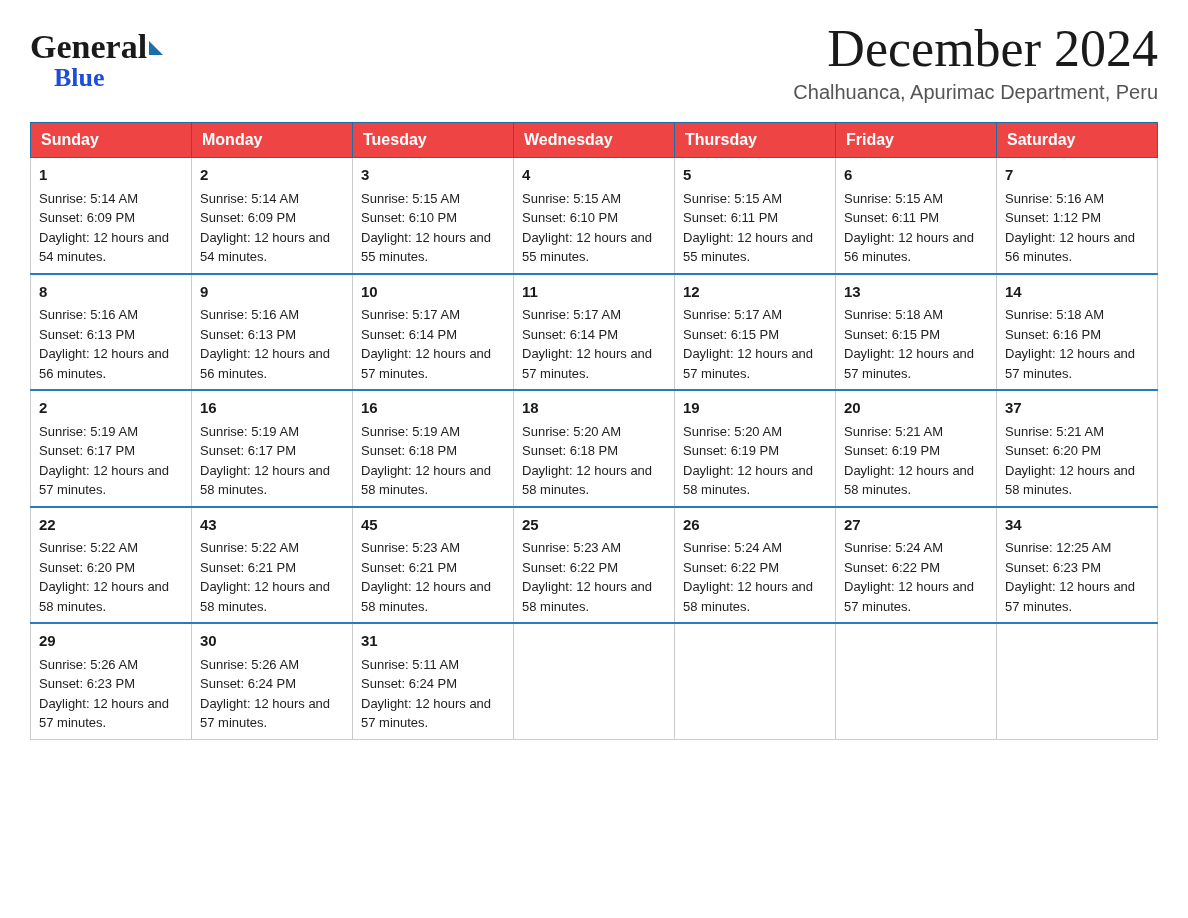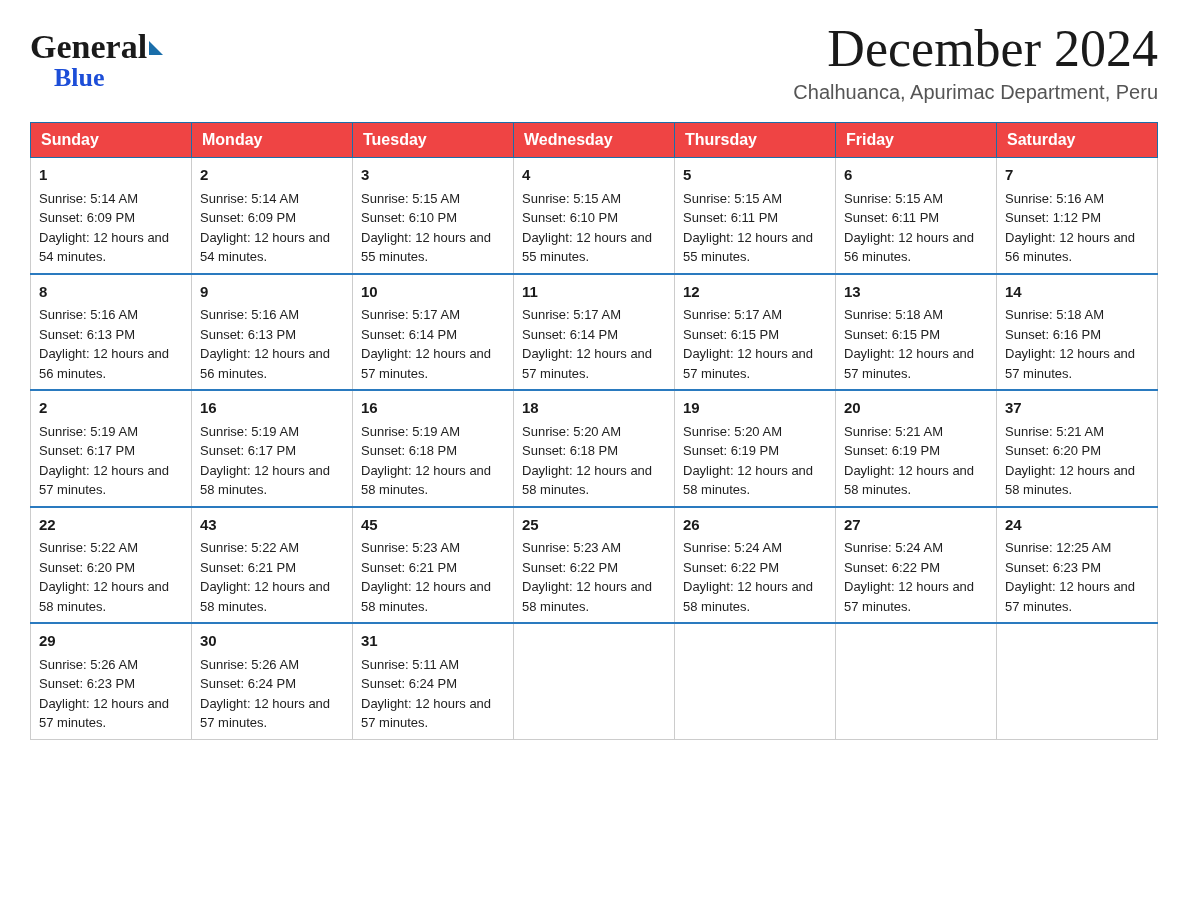--- a/index.html
+++ b/index.html
@@ -292,21 +292,21 @@
         <span>Sunset: 6:22 PM</span><br>
         <span>Daylight: 12 hours and 58 minutes.</span>
       </td>
         <td>
         <span class="day-num">27</span>
         <span>Sunrise: 5:24 AM</span><br>
         <span>Sunset: 6:22 PM</span><br>
         <span>Daylight: 12 hours and 57 minutes.</span>
       </td>
         <td>
-        <span class="day-num">24</span>
+        <span class="day-num">34</span>
         <span>Sunrise: 12:25 AM</span><br>
         <span>Sunset: 6:23 PM</span><br>
         <span>Daylight: 12 hours and 57 minutes.</span>
       </td>
       </tr>
       <tr class="row-divider">
         <td>
         <span class="day-num">29</span>
         <span>Sunrise: 5:26 AM</span><br>
         <span>Sunset: 6:23 PM</span><br>

